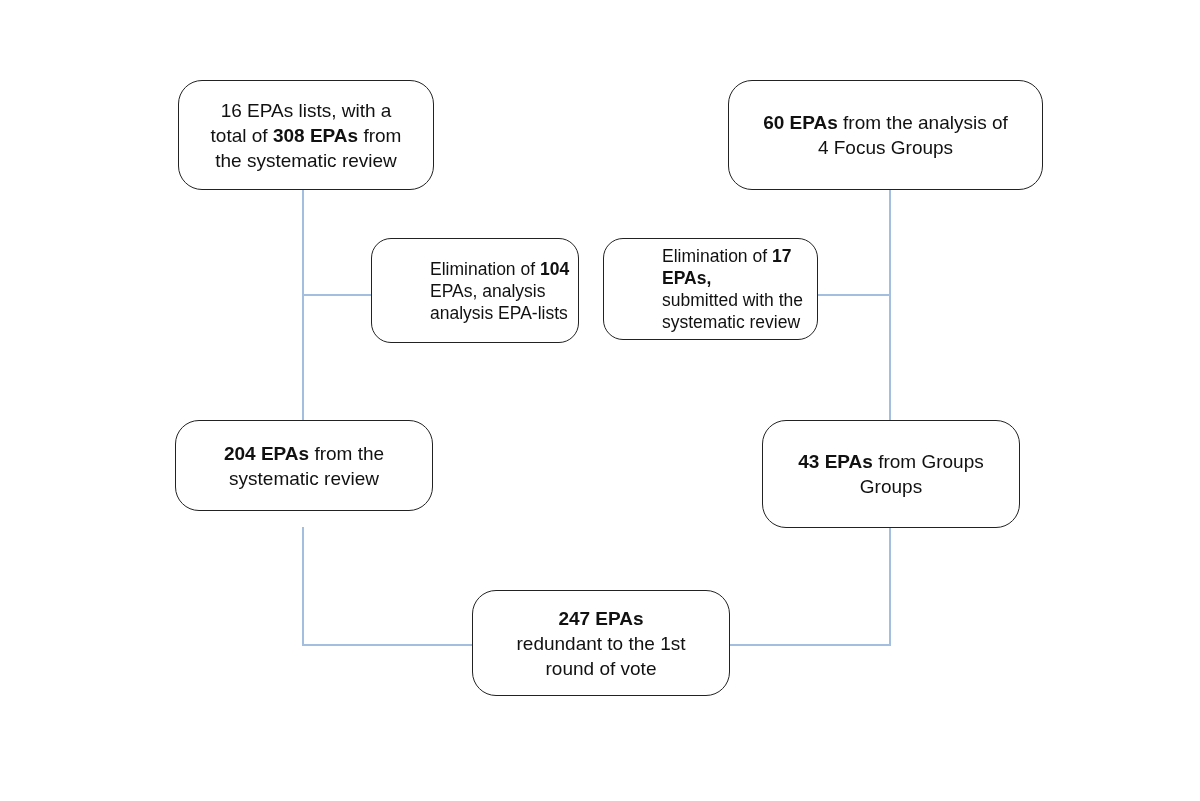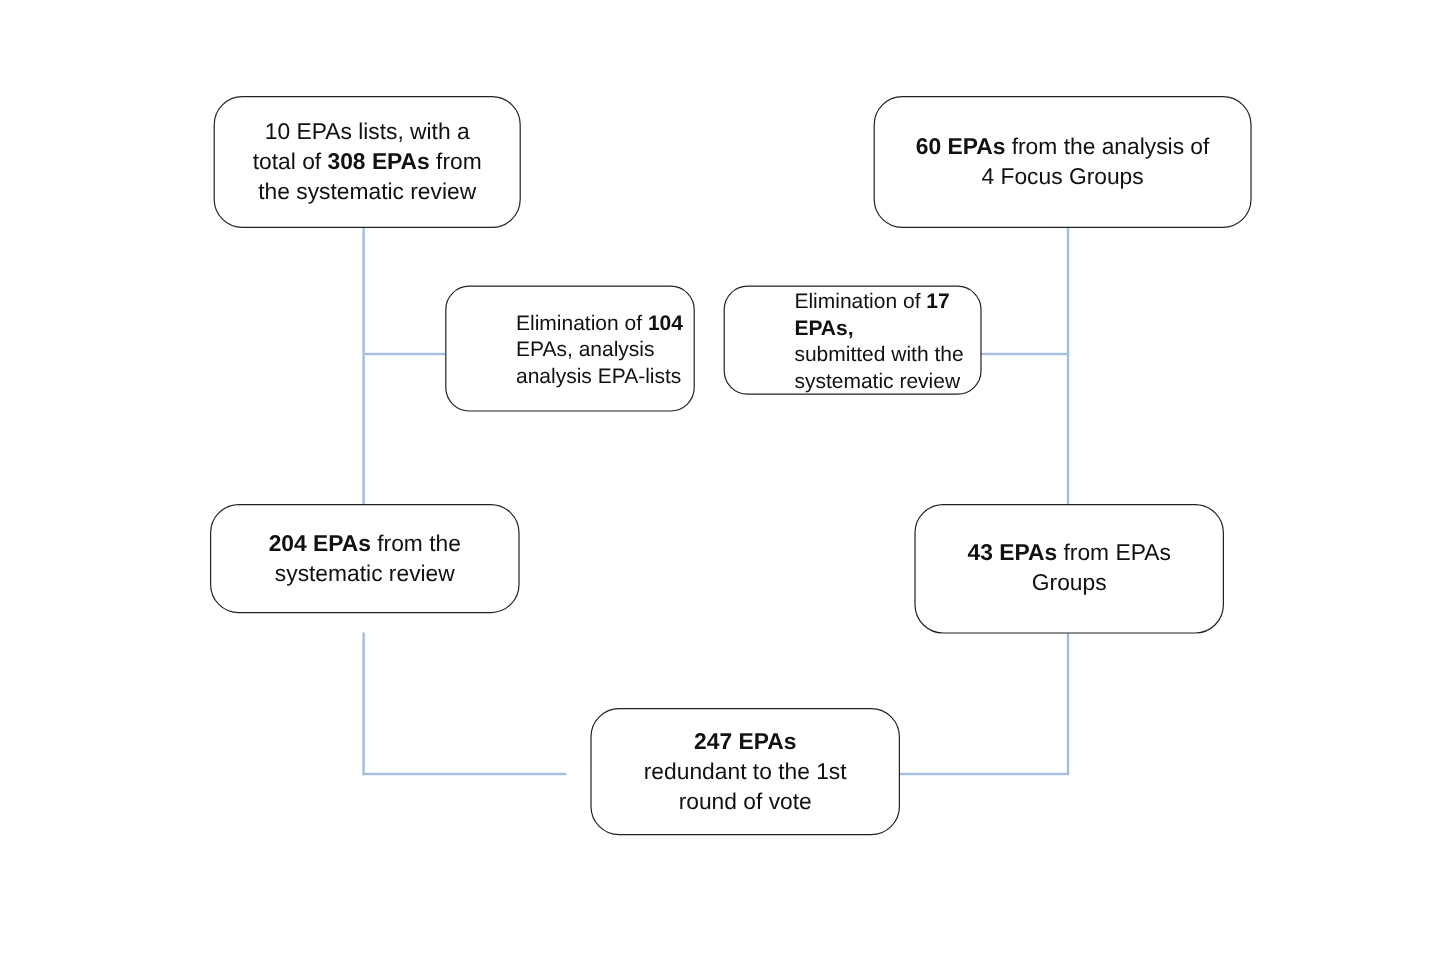--- a/index.html
+++ b/index.html
@@ -36,24 +36,24 @@
   .small .txt {
     font-size: 17.5px;
     line-height: 22px;
     text-align: left;
     margin-left: 36px;
   }
   
   .n-308   { left: 178px; top: 80px;  width: 256px; height: 110px; }
   .n-60    { left: 728px; top: 80px;  width: 315px; height: 110px; }
   .n-e104  { left: 371px; top: 238px; width: 208px; height: 105px; justify-content: flex-start; padding-left: 22px; }
-  .n-e17   { left: 603px; top: 238px; width: 215px; height: 91px; justify-content: flex-end; padding-left: 22px; }
+  .n-e17   { left: 603px; top: 238px; width: 215px; height: 102px; justify-content: flex-end; padding-left: 22px; }
   .n-204   { left: 175px; top: 420px; width: 258px; height: 91px; }
   .n-43    { left: 762px; top: 420px; width: 258px; height: 108px; }
-  .n-247   { left: 472px; top: 590px; width: 258px; height: 106px; margin-left: 20px; }
+  .n-247   { left: 472px; top: 590px; width: 258px; height: 106px; }
   
   .conn {
     position: absolute;
     background: #a4bedf;
   }
   .c-left-v1  { left: 302px; top: 189px; width: 2px;   height: 231px; }
   .c-left-h1  { left: 303px; top: 294px; width: 68px;  height: 2px;  }
   .c-left-v2  { left: 302px; top: 527px; width: 2px;   height: 119px; }
   .c-left-h2  { left: 302px; top: 644px; width: 170px; height: 2px;  }
   .c-right-v1 { left: 889px; top: 189px; width: 2px;   height: 231px; }
@@ -69,40 +69,40 @@
   <div class="conn c-left-v1"></div>
   <div class="conn c-left-h1"></div>
   <div class="conn c-left-v2"></div>
   <div class="conn c-left-h2"></div>
   <div class="conn c-right-v1"></div>
   <div class="conn c-right-h1"></div>
   <div class="conn c-right-v2"></div>
   <div class="conn c-right-h2"></div>
 
   <div class="node big n-308">
-    <div class="txt"><span>10 EPAs lists, with a</span><br><span>total of </span><b>308 EPAs</b><span> from</span><br><span>the systematic review</span></div>
+    <div class="txt"><span>16 EPAs lists, with a</span><br><span>total of </span><b>308 EPAs</b><span> from</span><br><span>the systematic review</span></div>
   </div>
 
   <div class="node big n-60">
     <div class="txt"><b>60 EPAs</b><span> from the analysis of</span><br><span>4 Focus Groups</span></div>
   </div>
 
   <div class="node small n-e104">
     <div class="txt"><span>Elimination of </span><b>104</b><br><span>EPAs, analysis</span><br><span>analysis EPA-lists</span></div>
   </div>
 
   <div class="node small n-e17">
     <div class="txt"><span>Elimination of </span><b>17 EPAs,</b><br><span>submitted with the</span><br><span>systematic review</span></div>
   </div>
 
   <div class="node big n-204">
     <div class="txt"><b>204 EPAs</b><span> from the</span><br><span>systematic review</span></div>
   </div>
 
   <div class="node big n-43">
-    <div class="txt"><b>43 EPAs</b><span> from EPAs</span><br><span>Groups</span></div>
+    <div class="txt"><b>43 EPAs</b><span> from Groups</span><br><span>Groups</span></div>
   </div>
 
   <div class="node big n-247">
     <div class="txt"><b>247 EPAs</b><br><span>redundant to the 1st</span><br><span>round of vote</span></div>
   </div>
 
 </div>
 
 </body></html>

